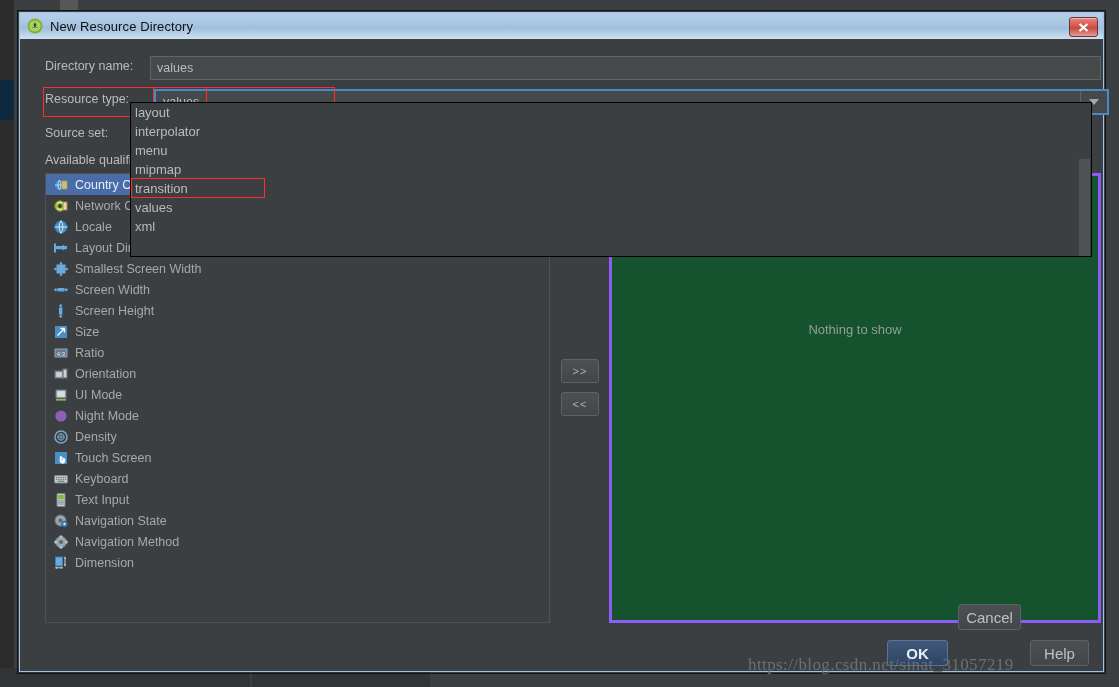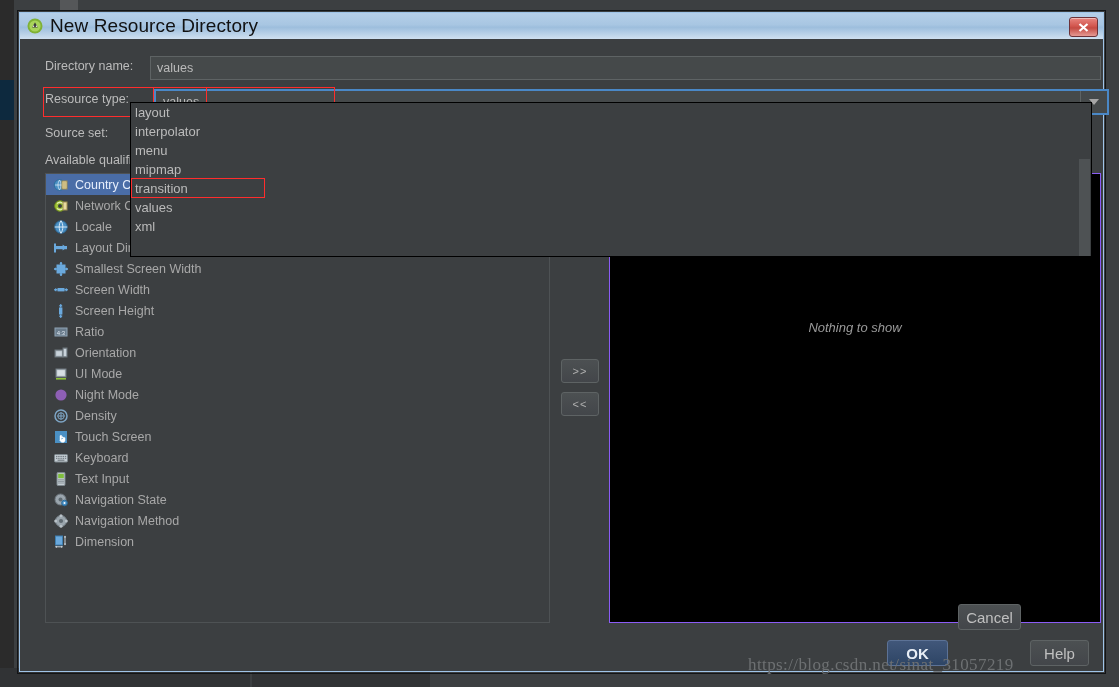--- a/index.html
+++ b/index.html
@@ -31,21 +31,21 @@
   .dlg-outer{
     position:absolute;left:17px;top:10px;width:1089px;height:664px;
     border:1px solid #121416;box-sizing:border-box;
   }
   .titlebar{
     position:absolute;left:0;top:0;right:0;height:26px;
     background:linear-gradient(to bottom,#b5cfe8 0%,#a8c6e2 45%,#9dbedd 55%,#cfe0f0 100%);
     display:flex;align-items:center;padding-left:7px;box-sizing:border-box;
   }
   .title-icon{width:16px;height:16px;margin-right:7px;flex:0 0 auto;position:relative;}
-  .title-text{font-size:19px;color:#111;letter-spacing:.1px;}
+  .title-text{font-size:13px;color:#111;letter-spacing:.1px;}
   .win-close{
     position:absolute;right:5px;top:4px;width:27px;height:18px;
     border:1px solid #6b3239;border-radius:3px;
     background:linear-gradient(to bottom,#e8857f 0%,#d2564e 45%,#c44a42 55%,#e59a94 100%);
     display:flex;align-items:center;justify-content:center;
     box-shadow:inset 0 1px 0 rgba(255,255,255,.45);
   }
   .win-close svg{display:block;}
 
   
@@ -110,21 +110,21 @@
     position:absolute;width:38px;height:24px;box-sizing:border-box;
     border:1px solid #5e6364;border-radius:3px;
     background:linear-gradient(to bottom,#4c5052,#43464a);
     color:#b0b0b0;font-size:11px;display:flex;align-items:center;justify-content:center;
     letter-spacing:1px;
   }
 
   
   .right-panel{
     position:absolute;left:589px;top:160px;width:496px;height:450px;
-    border:1px solid #8b5cf6;box-sizing:border-box;background:#000000;font-style:italic;
+    border:3px solid #8b5cf6;box-sizing:border-box;background:#14532d;
   }
   .nothing{
     position:absolute;left:0;right:0;top:146px;text-align:center;
     color:#9a9a9a;font-size:13px;
   }
 
   
   .btn{
     position:absolute;height:26px;box-sizing:border-box;border-radius:3px;
     display:flex;align-items:center;justify-content:center;
@@ -264,20 +264,27 @@
             <div class="qual">
               <span class="qicon"><svg width="16" height="16" viewBox="0 0 16 16">
                   <rect x="6" y="4.5" width="3.4" height="7" fill="#6aa9dd"></rect>
                   <path d="M7.7 1.5v3M7.7 11.5v3" stroke="#6aa9dd" stroke-width="1.5"></path>
                   <path d="M7.7 1 5.7 3.2h4ZM7.7 15 5.7 12.8h4Z" fill="#6aa9dd"></path>
                 </svg></span>
               <span>Screen Height</span>
             </div>
             <div class="qual">
               <span class="qicon"><svg width="16" height="16" viewBox="0 0 16 16">
+                  <rect x="2" y="2" width="12" height="12" fill="#4a90c4"></rect>
+                  <path d="M4.5 11.5 L11.5 4.5 M11.5 4.5 h-4 M11.5 4.5 v4" stroke="#fff" stroke-width="1.3" fill="none"></path>
+                </svg></span>
+              <span>Size</span>
+            </div>
+            <div class="qual">
+              <span class="qicon"><svg width="16" height="16" viewBox="0 0 16 16">
                   <rect x="2" y="4" width="12" height="8" fill="#6a7c8c" stroke="#8fa4b5"></rect>
                   <text x="8" y="10.5" font-size="6" fill="#dfe9f2" text-anchor="middle" font-family="sans-serif">4:3</text>
                 </svg></span>
               <span>Ratio</span>
             </div>
             <div class="qual">
               <span class="qicon"><svg width="16" height="16" viewBox="0 0 16 16">
                   <rect x="2" y="5" width="8" height="7" fill="#9aa5ad" stroke="#6d767d"></rect>
                   <rect x="3.2" y="6.2" width="5.6" height="4.6" fill="#c9d3da"></rect>
                   <rect x="10" y="3" width="4" height="9" fill="#9aa5ad" stroke="#6d767d"></rect>

